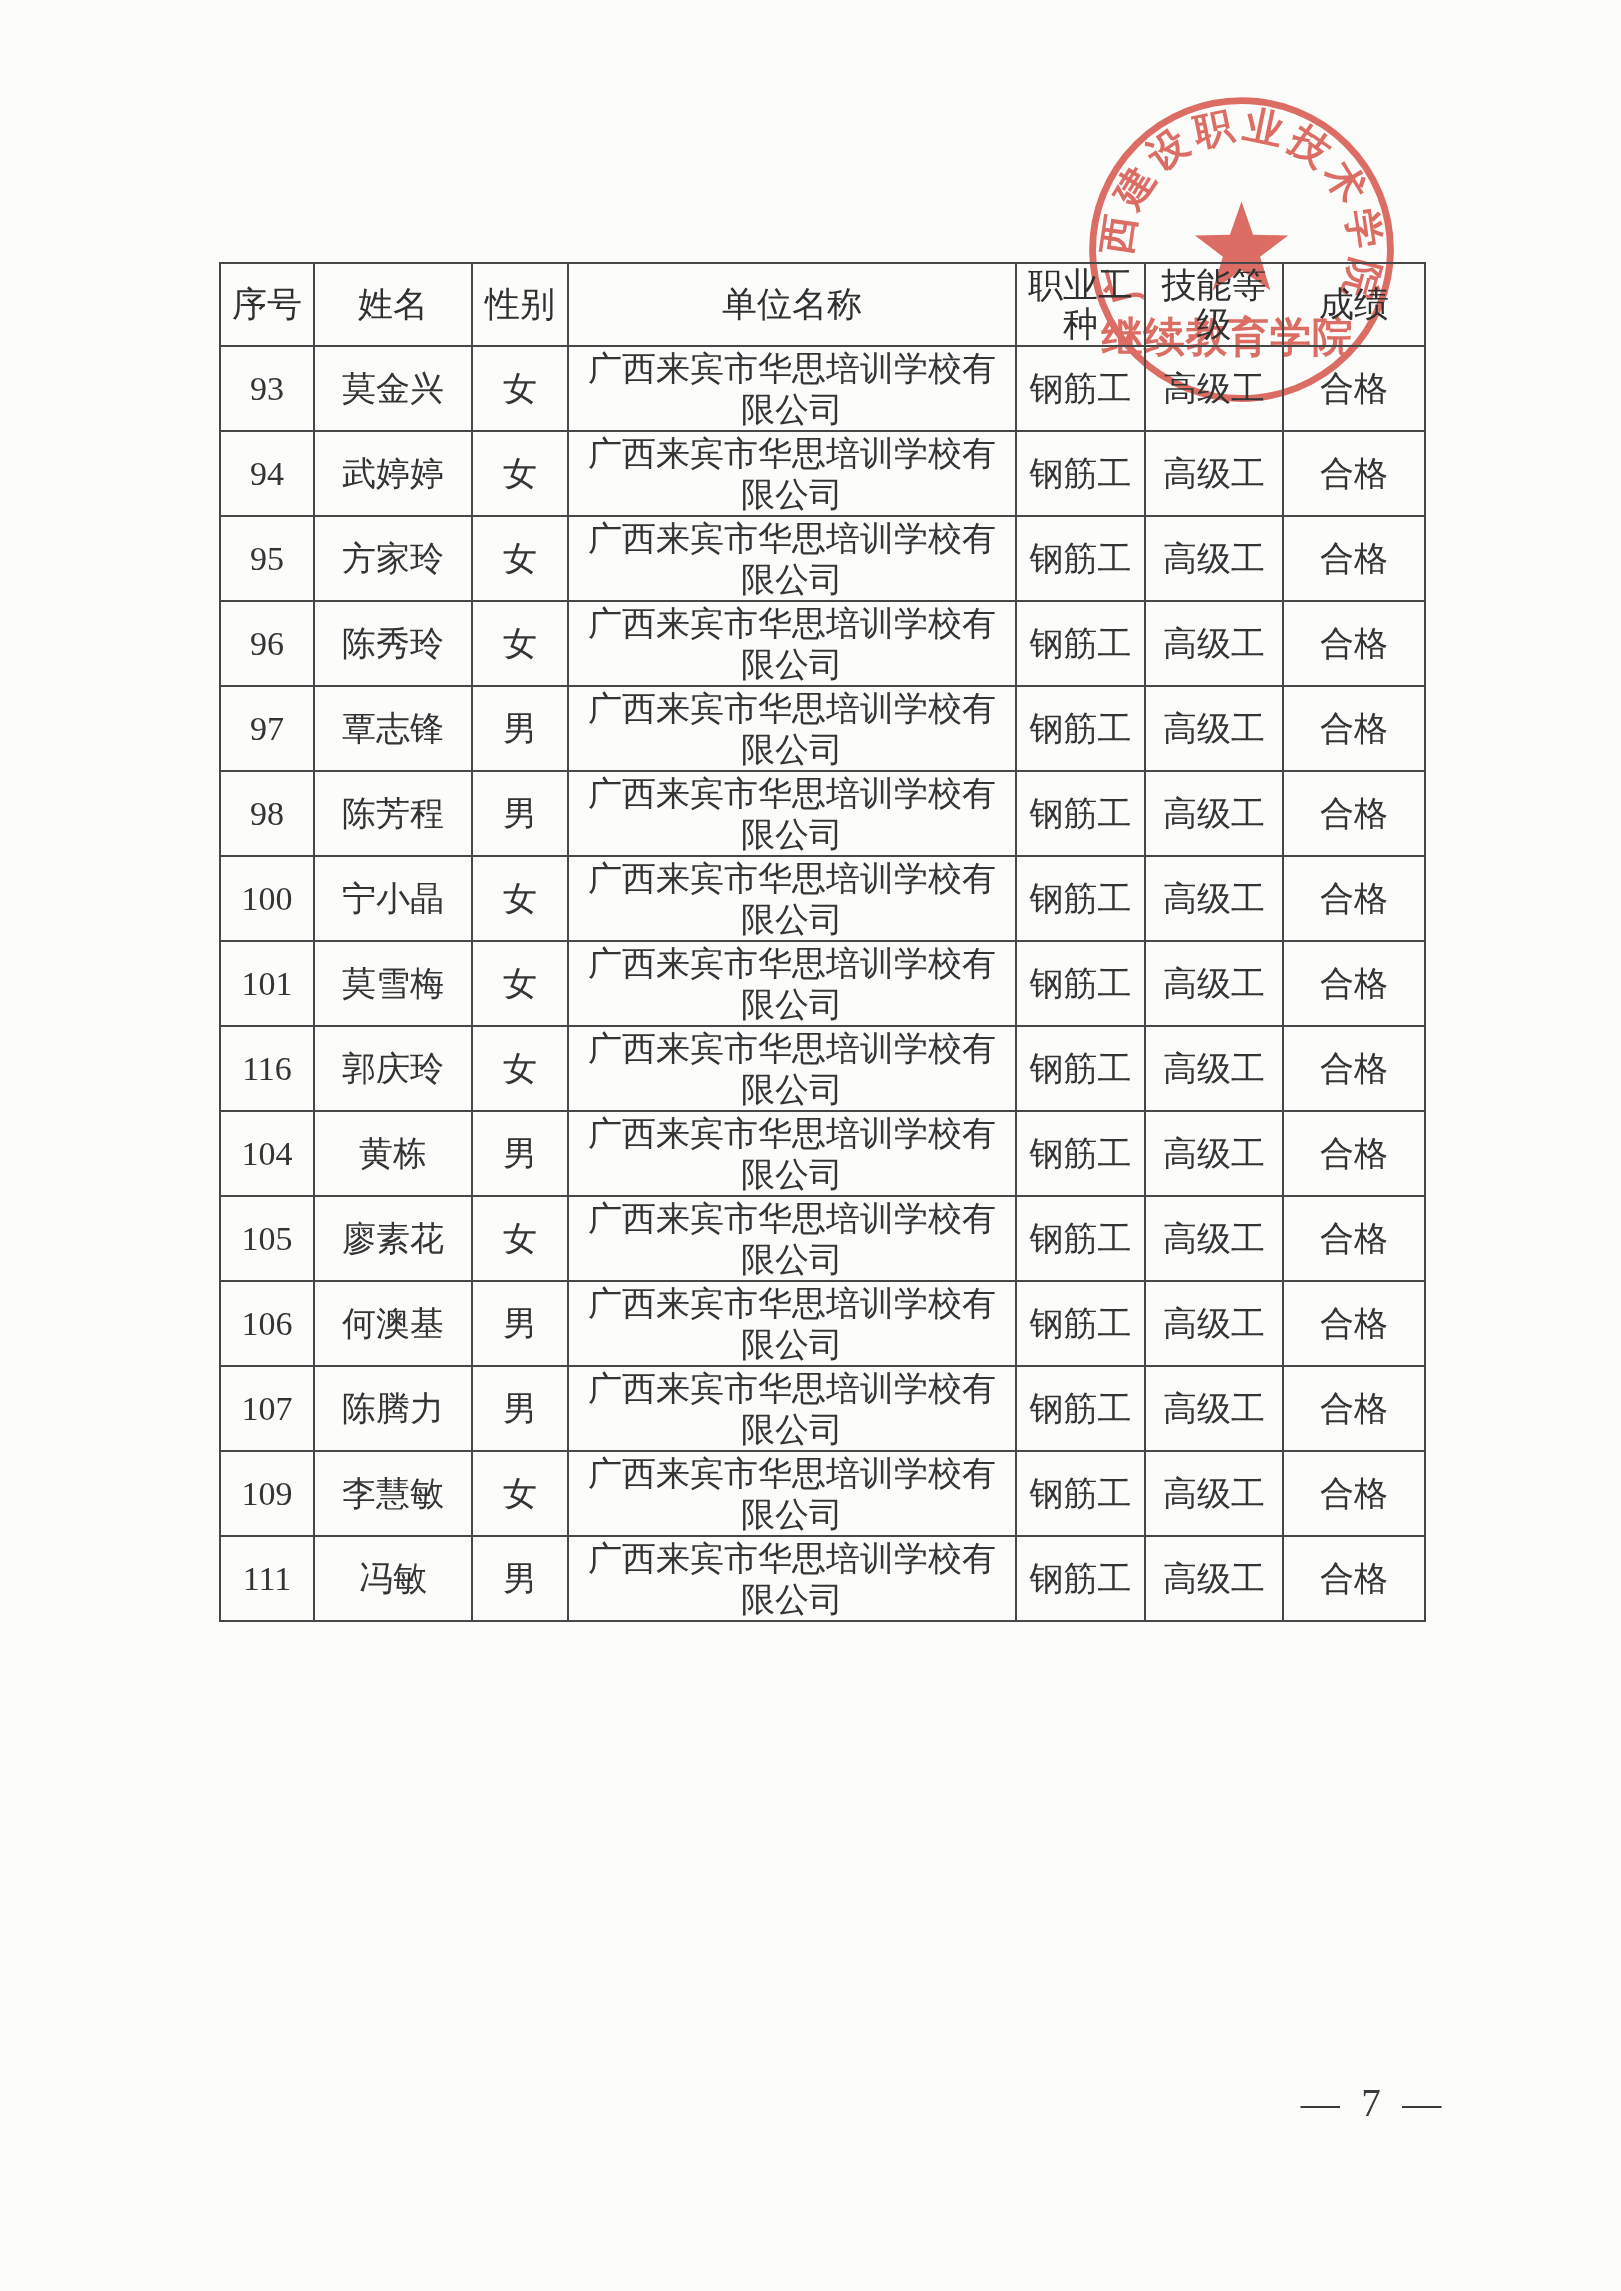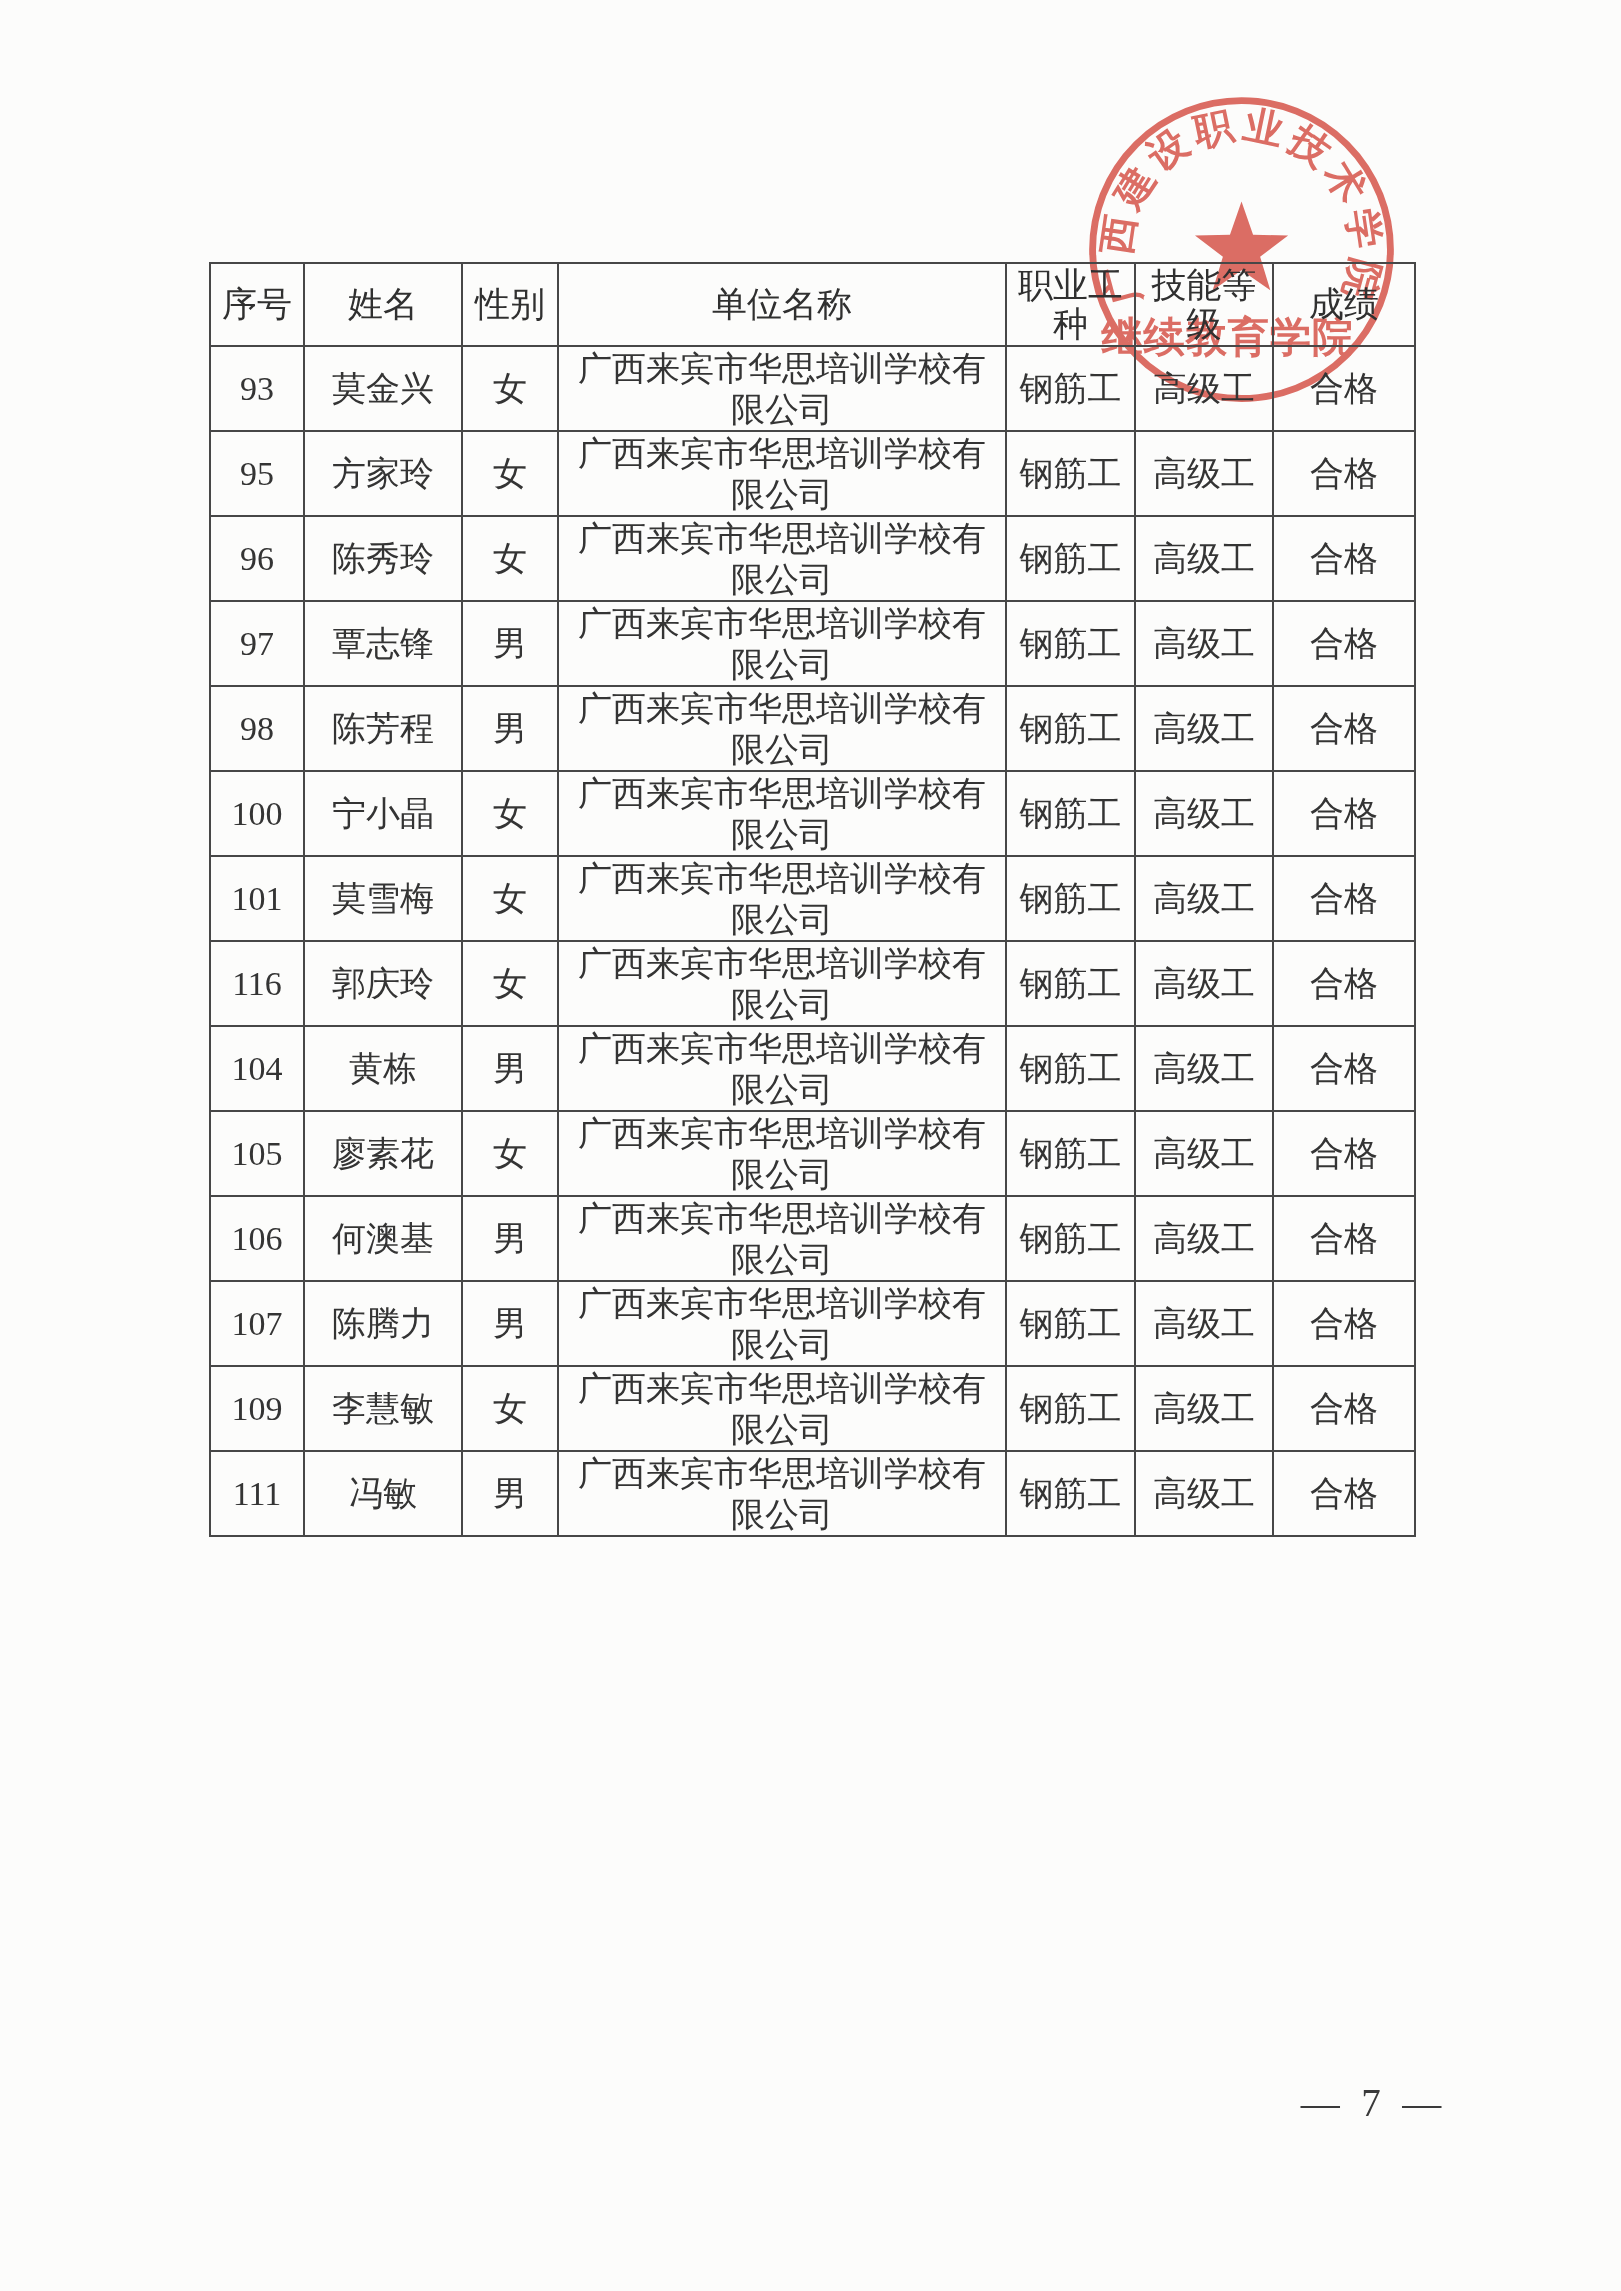--- a/index.html
+++ b/index.html
@@ -6,21 +6,21 @@
   .page{
     position:relative;
     width:1621px;height:2292px;
     background:#fcfcfb;
     overflow:hidden;
     font-family:"Liberation Serif","DejaVu Serif",serif;
     color:#343434;
   }
   
   table.results{
-    position:absolute;left:209px;top:262px;
+    position:absolute;left:219px;top:262px;
     width:1206px;
     border-collapse:collapse;
     table-layout:fixed;
     background:transparent;
     border-radius:31px;
   }
   table.results th,
   table.results td{
     border:2px solid #474747;
     text-align:center;
@@ -110,20 +110,30 @@
           <td>93</td>
           <td>莫金兴</td>
           <td>女</td>
           <td>广西来宾市华思培训学校有
 限公司</td>
           <td>钢筋工</td>
           <td>高级工</td>
           <td>合格</td>
         </tr>
         <tr>
+          <td>94</td>
+          <td>武婷婷</td>
+          <td>女</td>
+          <td>广西来宾市华思培训学校有
+限公司</td>
+          <td>钢筋工</td>
+          <td>高级工</td>
+          <td>合格</td>
+        </tr>
+        <tr>
           <td>95</td>
           <td>方家玲</td>
           <td>女</td>
           <td>广西来宾市华思培训学校有
 限公司</td>
           <td>钢筋工</td>
           <td>高级工</td>
           <td>合格</td>
         </tr>
         <tr>

